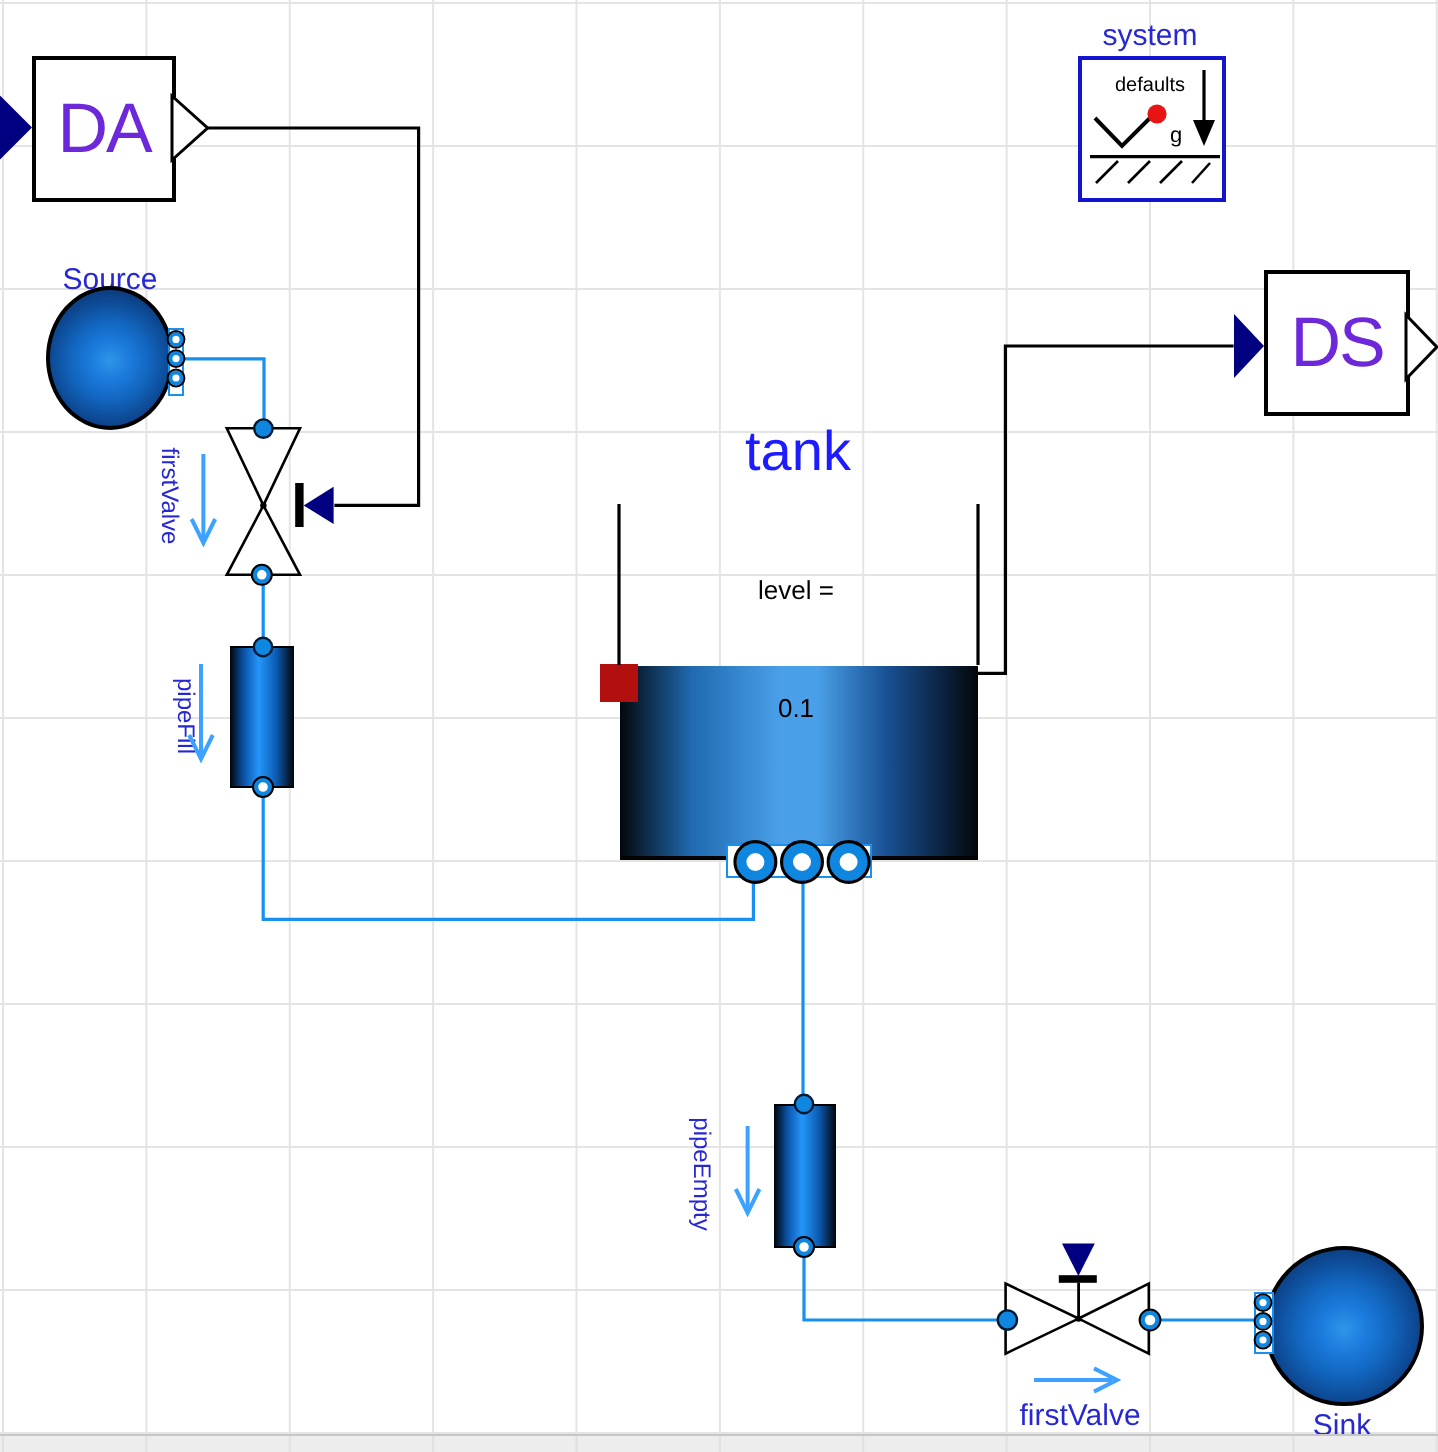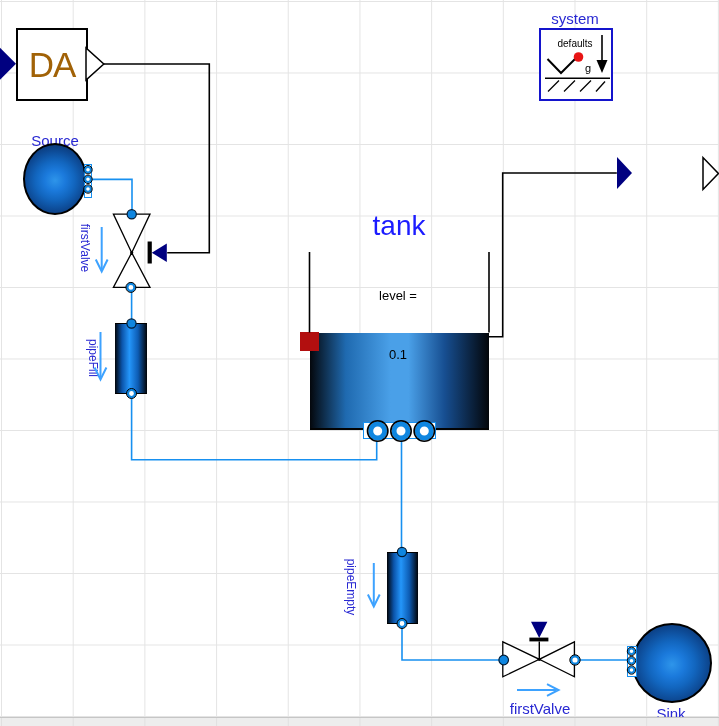--- a/index.html
+++ b/index.html
@@ -14,21 +14,21 @@
     font-family:"Liberation Sans", sans-serif;
   }
   .hlabel {
     position:absolute; transform:translate(-50%,-50%);
     white-space:nowrap; font-size:15px; color:var(--label_blue,#2828d2);
   }
   .vlabel {
     position:absolute; transform:translate(-50%,-50%) rotate(90deg);
     white-space:nowrap; font-size:12px; color:var(--label_blue,#2828d2);
   }
-  .blk-label { color:#a16207; }
+  .blk-label { color:#6d28d9; }
   .block {
     position:absolute; background:#fff; border:2px solid #000;
     display:flex; align-items:center; justify-content:center;
     font-size:35px; color:#000; letter-spacing:-1px;
   }
   .sphere {
     position:absolute; border-radius:50%; border:2px solid #000;
     background: radial-gradient(circle at 50% 52%,
       #2e95ea 0%, #1b7adc 22%, #1266bf 42%, #0d4a95 64%, #0c3a7a 78%, #0d2c5e 100%);
   }
@@ -62,20 +62,23 @@
 </style>
 </head>
 <body>
 
 <div id="canvas">
 
   <div class="block" style="left:16px; top:28px; width:68px; height:69px;">
     <span class="blk-label">DA</span>
   </div>
 
+  <div class="block" style="left:632px; top:135px; width:69px; height:69px;">
+    <span class="blk-label">DS</span>
+  </div>
 
   <div class="hlabel" style="left:575px; top:18px;">system</div>
   <div class="sysbox" style="left:539px; top:28px; width:70px; height:69px;">
     <div class="systext" style="left:34px; top:13px; font-size:10px;">defaults</div>
     <div class="systext" style="left:47px; top:38px; font-size:11px;">g</div>
     <svg class="overlay" width="70" height="69">
       <polyline points="6.5,29 20,43 37,26" fill="none" stroke="#000" stroke-width="2"></polyline>
       <circle cx="37.5" cy="27" r="4.8" fill="var(--red_dot,#e81414)"></circle>
       <line x1="61" y1="5" x2="61" y2="31" stroke="#000" stroke-width="1.6"></line>
       <polygon points="55.5,30 66.5,30 61,43" fill="#000"></polygon>

